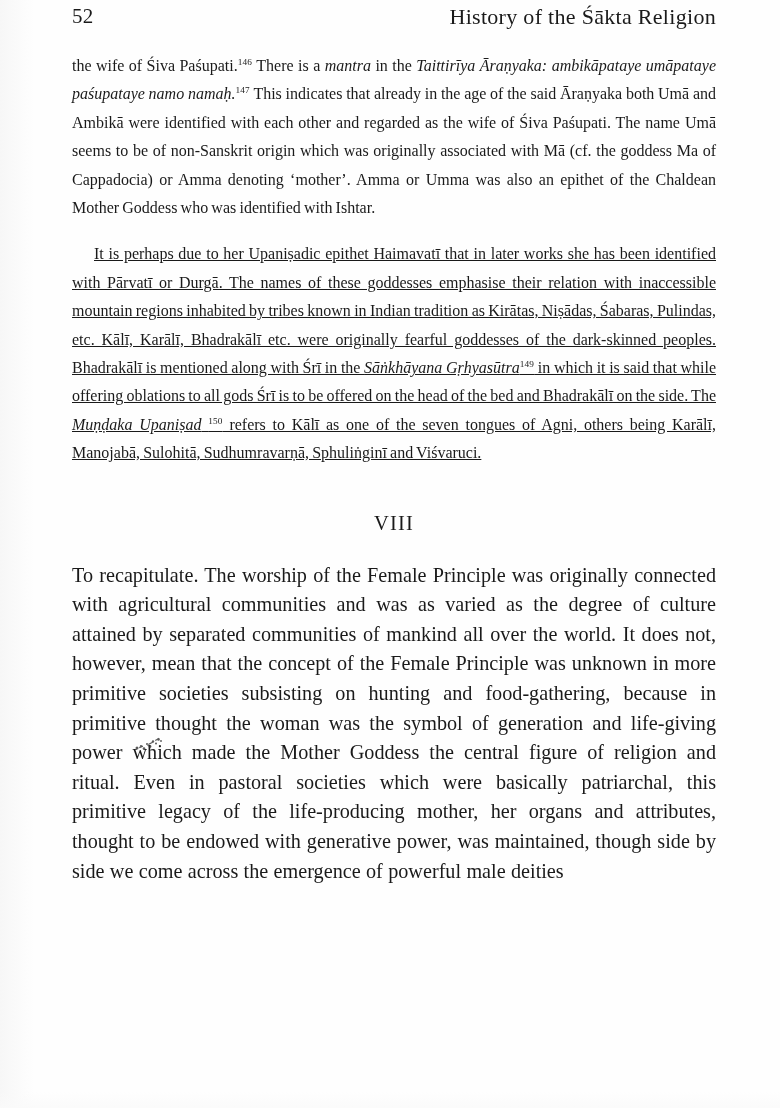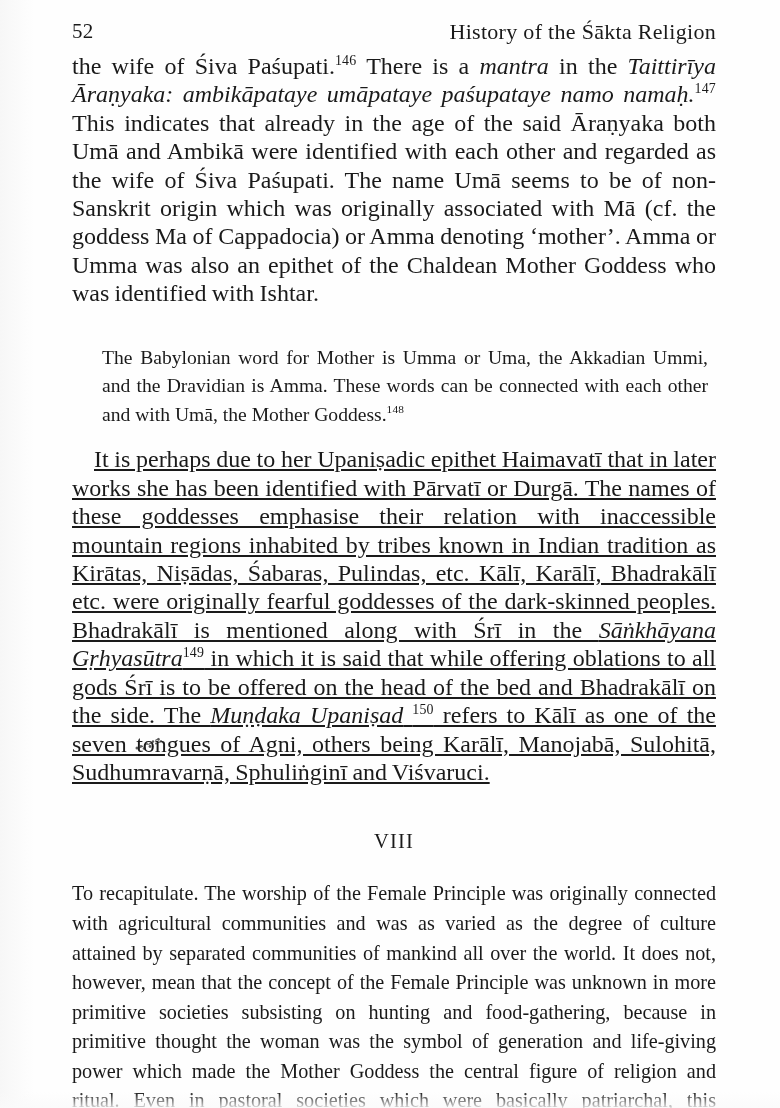--- a/index.html
+++ b/index.html
@@ -14,21 +14,21 @@
   #page {
     position: relative;
     width: 780px;
     height: 1108px;
     overflow: hidden;
     background: #fefefe;
   }
   
   #running-head {
     position: absolute;
-    top: 19px;
+    top: 4px;
     left: 72px;
     right: 64px;
     height: 34px;
     display: flex;
     align-items: flex-start;
     justify-content: space-between;
   }
   #folio {
     font-size: 21px;
     letter-spacing: 0.2px;
@@ -54,21 +54,21 @@
     hyphens: none;
   }
   p.body-para {
     text-indent: 0;
   }
   p.indent-para {
     text-indent: 22px;
     text-decoration: underline;
   }
   p.tight {
-    font-size: 24px;
+    font-size: 16px;
     line-height: 28.4px;
     word-spacing: -0.8px;
   }
   .quote {
     margin: 18px 0 16px 0;
     padding-left: 30px;
     padding-right: 8px;
   }
   .quote p {
     font-size: 19.6px;
@@ -132,23 +132,20 @@
     <div id="folio">52</div>
     <div id="head-title">History of the Śākta Religion</div>
   </div>
 
   <div id="textblock">
 
     <p class="body-para tight"><span>the wife of Śiva Paśupati.</span><sup>146</sup><span> There is a </span><i>mantra</i><span> in the </span><i>Taittirīya Āraṇyaka: ambikāpataye umāpataye paśupataye namo namaḥ.</i><sup>147</sup><span> This indicates that already in the age of the said Āraṇyaka both Umā and Ambikā were identified with each other and regarded as the wife of Śiva Paśupati. The name Umā seems to be of non-Sanskrit origin which was originally associated with Mā (cf. the goddess Ma of Cappadocia) or Amma denoting ‘mother’. Amma or Umma was also an epithet of the Chaldean Mother Goddess who was identified with Ishtar.</span></p>
 
     <div class="gap-after-p1"></div>
 
-    <blockquote class="quote">
-      <p><span>The Babylonian word for Mother is Umma or Uma, the Akkadian Ummi, and the Dravidian is Amma. These words can be connected with each other and with Umā, the Mother Goddess.</span><sup>148</sup></p>
-    </blockquote>
 
     <p class="indent-para tight"><span>It is perhaps due to her Upaniṣadic epithet Haimavatī that in later works she has been identified with Pārvatī or Durgā. The names of these goddesses emphasise their relation with inaccessible mountain regions inhabited by tribes known in Indian tradition as Kirātas, Niṣādas, Śabaras, Pulindas, etc. Kālī, Karālī, Bhadrakālī etc. were originally fearful goddesses of the dark-skinned peoples. Bhadrakālī is mentioned along with Śrī in the </span><i>Sāṅkhāyana Gṛhyasūtra</i><sup>149</sup><span> in which it is said that while offering oblations to all gods Śrī is to be offered on the head of the bed and Bhadrakālī on the side. The </span><i>Muṇḍaka Upaniṣad</i><span> </span><sup>150</sup><span> refers to Kālī as one of the seven tongues of Agni, others being Karālī, Manojabā, Sulohitā, Sudhumravarṇā, Sphuliṅginī and Viśvaruci.</span></p>
 
     <div id="section-number">VIII</div>
 
     <p id="final-para"><span>To recapitulate. The worship of the Female Principle was originally connected with agricultural communities and was as varied as the degree of culture attained by separated communities of mankind all over the world. It does not, however, mean that the concept of the Female Principle was unknown in more primitive societies subsisting on hunting and food-gathering, because in primitive thought the woman was the symbol of generation and life-giving power which made the Mother Goddess the central figure of religion and ritual. Even in pastoral societies which were basically patriarchal, this primitive legacy of the life-producing mother, her organs and attributes, thought to be endowed with generative power, was maintained, though side by side we come across the emergence of powerful male deities</span></p>
 
   </div>
 
   <svg id="speckle" viewBox="0 0 34 17">

